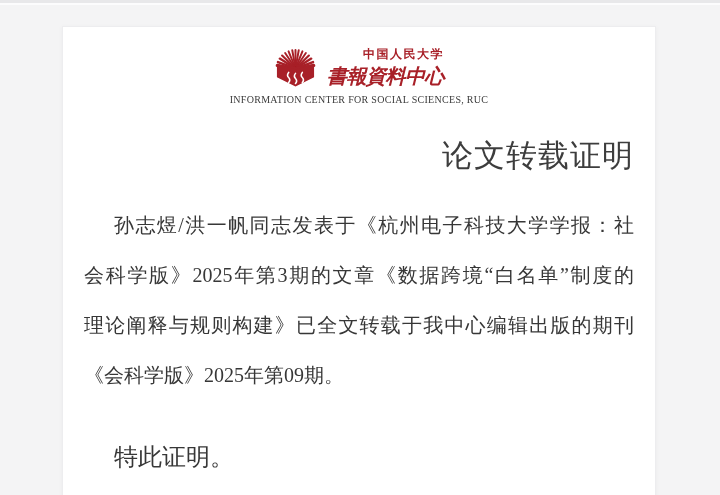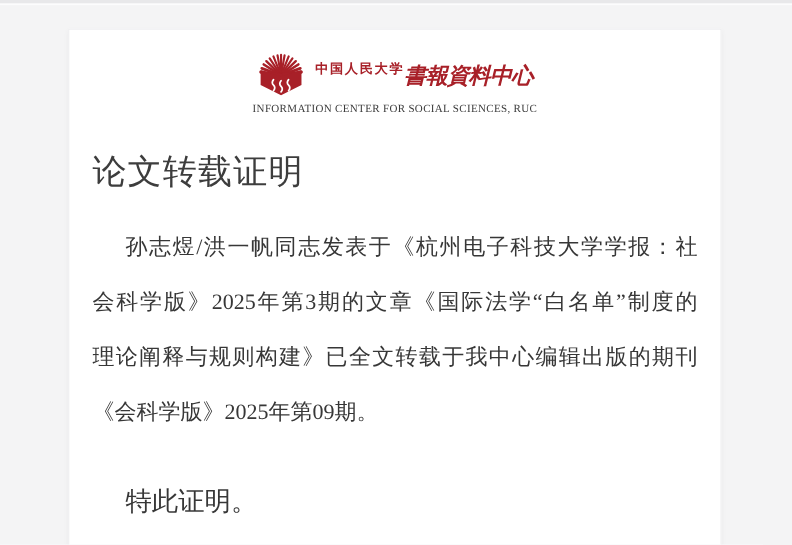--- a/index.html
+++ b/index.html
@@ -34,22 +34,22 @@
   .logo-row {
     display: flex;
     justify-content: center;
     align-items: center;
     gap: 10px;
     height: 42px;
   }
   .logo-icon { width: 43px; height: 42px; flex: 0 0 auto; }
   .logo-text-col {
     display: flex;
-    flex-direction: row;
-    align-items: flex-start;
+    flex-direction: column;
+    align-items: flex-end;
   }
   .uni-cn {
     font-family: "Liberation Sans", "DejaVu Sans", sans-serif;
     font-weight: bold;
     font-size: 12px;
     letter-spacing: 1.5px;
     color: #a82028;
     line-height: 15px;
   }
   .center-calli {
@@ -64,21 +64,21 @@
   .center-en {
     margin-top: 3px;
     text-align: center;
     font-size: 10px;
     letter-spacing: 0.3px;
     color: #3b3b3b;
     line-height: 16px;
   }
   .cert-title {
     margin-top: 32px;
-    text-align: left;
+    text-align: right;
     font-size: 31px;
     letter-spacing: 1px;
     color: #3d3d3d;
     line-height: 31px;
   }
   .cert-body {
     margin-top: 29px;
     font-size: 20px;
     line-height: 50px;
     color: #373737;
@@ -138,20 +138,20 @@
       <div class="center-calli">書報資料中心</div>
     </div>
   </div>
 
   <div class="center-en">INFORMATION CENTER FOR SOCIAL SCIENCES, RUC</div>
 
   <div class="cert-title">论文转载证明</div>
 
   <div class="cert-body">
     <div class="body-line first-line">孙志煜/洪一帆同志发表于《杭州电子科技大学学报：社</div>
-    <div class="body-line">会科学版》2025年第3期的文章《国际法学“白名单”制度的</div>
+    <div class="body-line">会科学版》2025年第3期的文章《数据跨境“白名单”制度的</div>
     <div class="body-line">理论阐释与规则构建》已全文转载于我中心编辑出版的期刊</div>
     <div class="body-line last-line">《会科学版》2025年第09期。</div>
   </div>
 
   <div class="closing-line">特此证明。</div>
 
 </div>
 
 </body></html>

